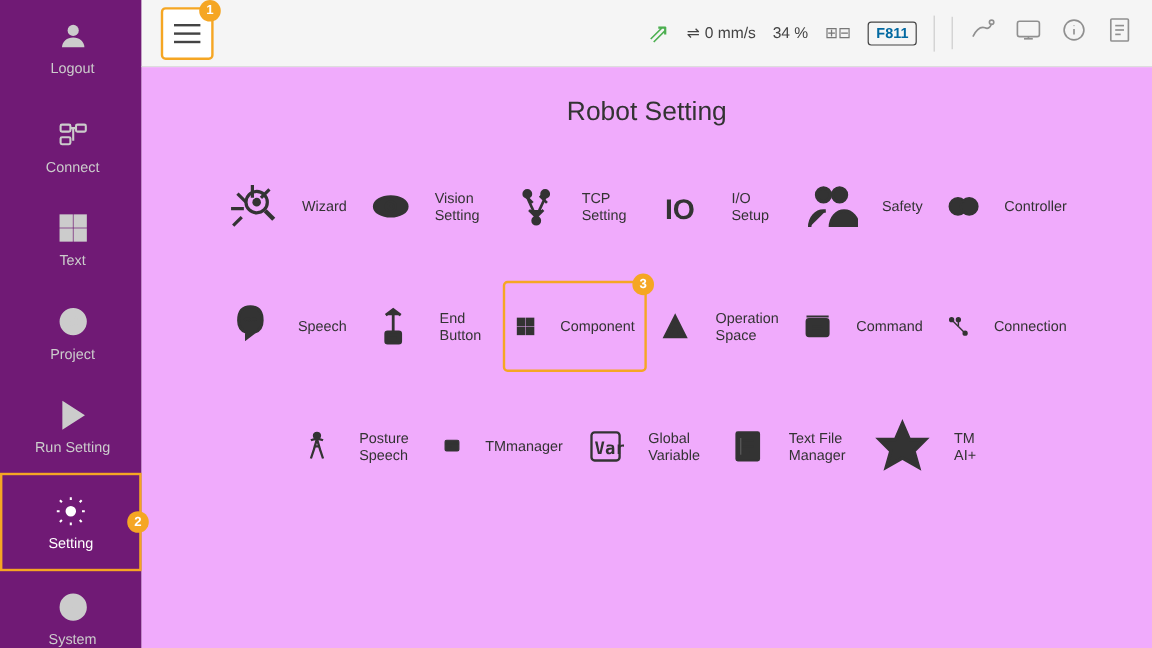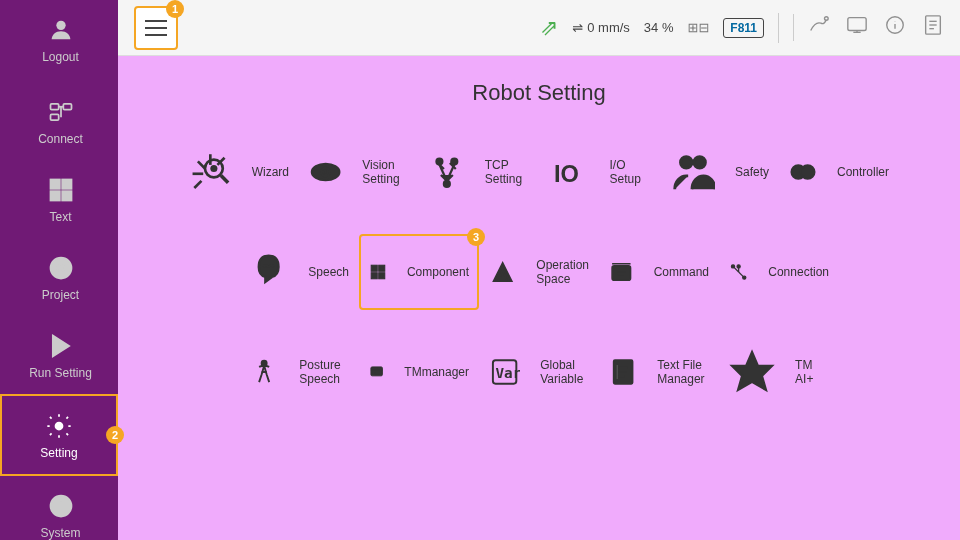--- a/index.html
+++ b/index.html
@@ -474,20 +474,29 @@
 
         <div class="icon-item">
           <svg viewBox="0 0 24 24" fill="none" stroke="#333" stroke-width="1.5">
               <path d="M12 2 Q6 2 6 9 Q6 14 10 15 L10 18 L14 15 Q18 14 18 9 Q18 2 12 2Z"></path>
               <path d="M9 9 Q10 7 12 9"></path>
               <path d="M12 9 Q14 7 15 9"></path>
             </svg>
           <span class="icon-label">Speech</span>
         </div>
 
+        <div class="icon-item">
+          <svg viewBox="0 0 24 24" fill="none" stroke="#333" stroke-width="1.5">
+              <path d="M12 3 L12 15"></path>
+              <path d="M8 6 L12 3 L16 6"></path>
+              <rect x="8" y="15" width="8" height="6" rx="1"></rect>
+              <line x1="10" y1="18" x2="14" y2="18"></line>
+            </svg>
+          <span class="icon-label">End Button</span>
+        </div>
 
         <div class="icon-item selected" style="position:relative;">
           <div class="badge-3">3</div>
           <svg viewBox="0 0 24 24" fill="none" stroke="#333" stroke-width="1.5">
               <rect x="3" y="3" width="8" height="8"></rect>
               <rect x="13" y="3" width="8" height="8"></rect>
               <rect x="3" y="13" width="8" height="8"></rect>
               <rect x="13" y="13" width="8" height="8"></rect>
               <circle cx="17" cy="17" r="2" fill="#333" stroke="none"></circle>
             </svg>

